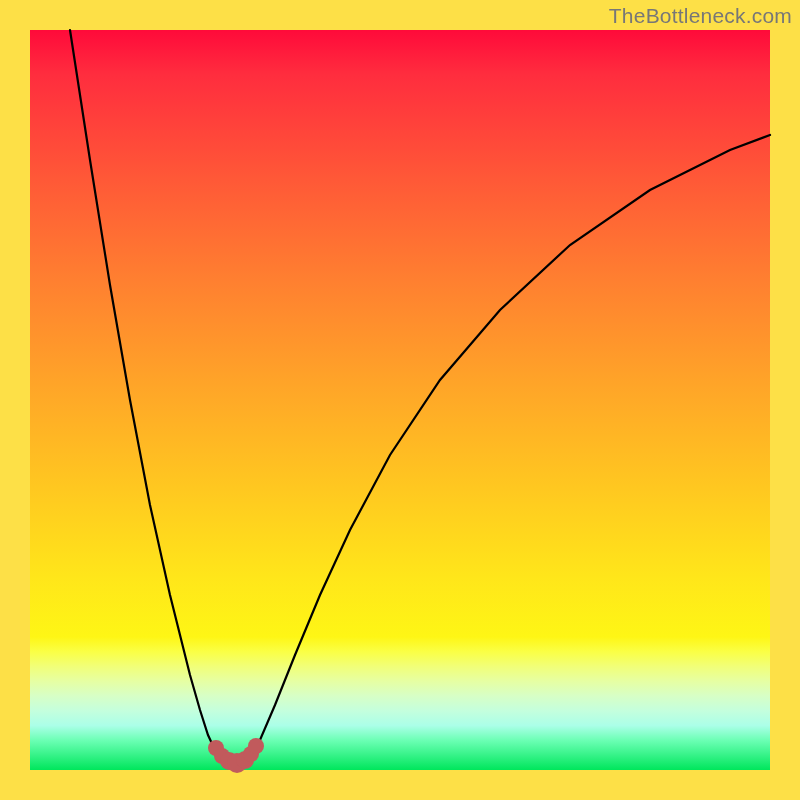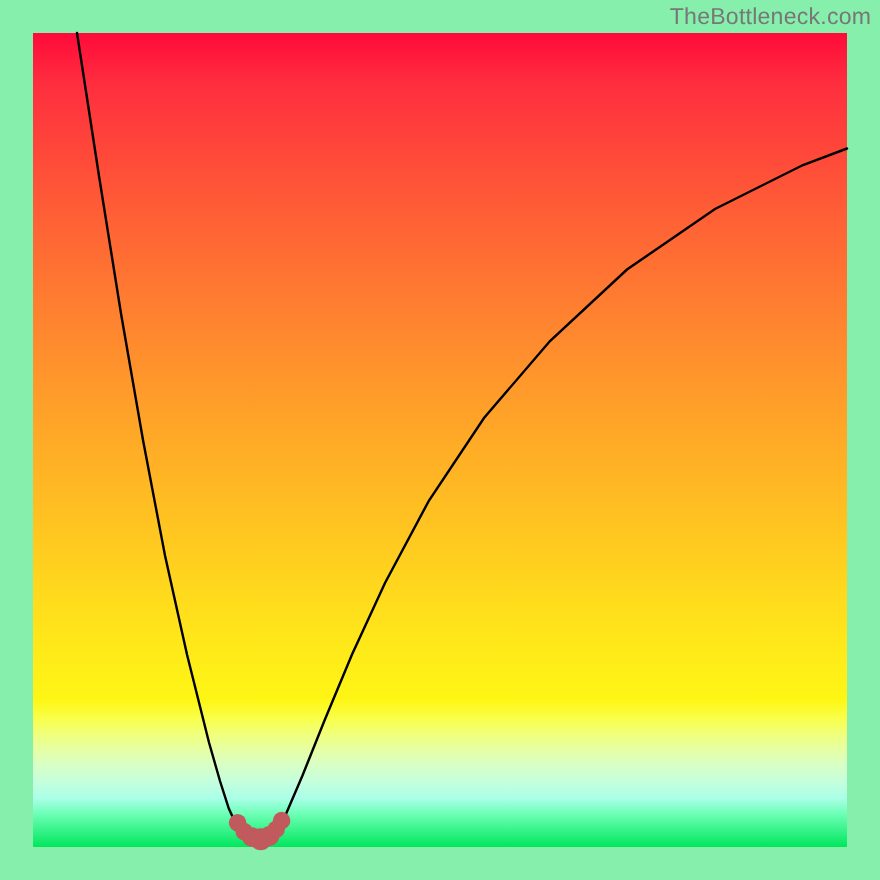--- a/index.html
+++ b/index.html
@@ -10,21 +10,21 @@
     background: #000;
     overflow: hidden;
     font-family: Arial, Helvetica, sans-serif;
   }
   .frame {
     position: absolute;
     left: 0;
     top: 0;
     width: 800px;
     height: 800px;
-    background: #86efac;
+    background: #fde047;
   }
   .plot {
     position: absolute;
     left: 30px;
     top: 30px;
     width: 740px;
     height: 740px;
     background: linear-gradient(
       to bottom,
       #ff0a3a 0%,

